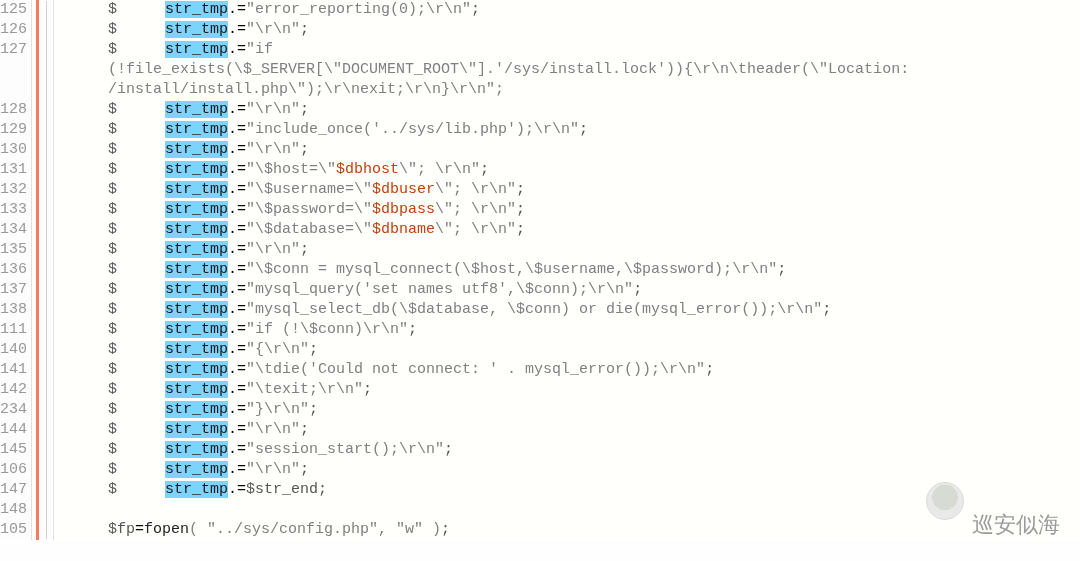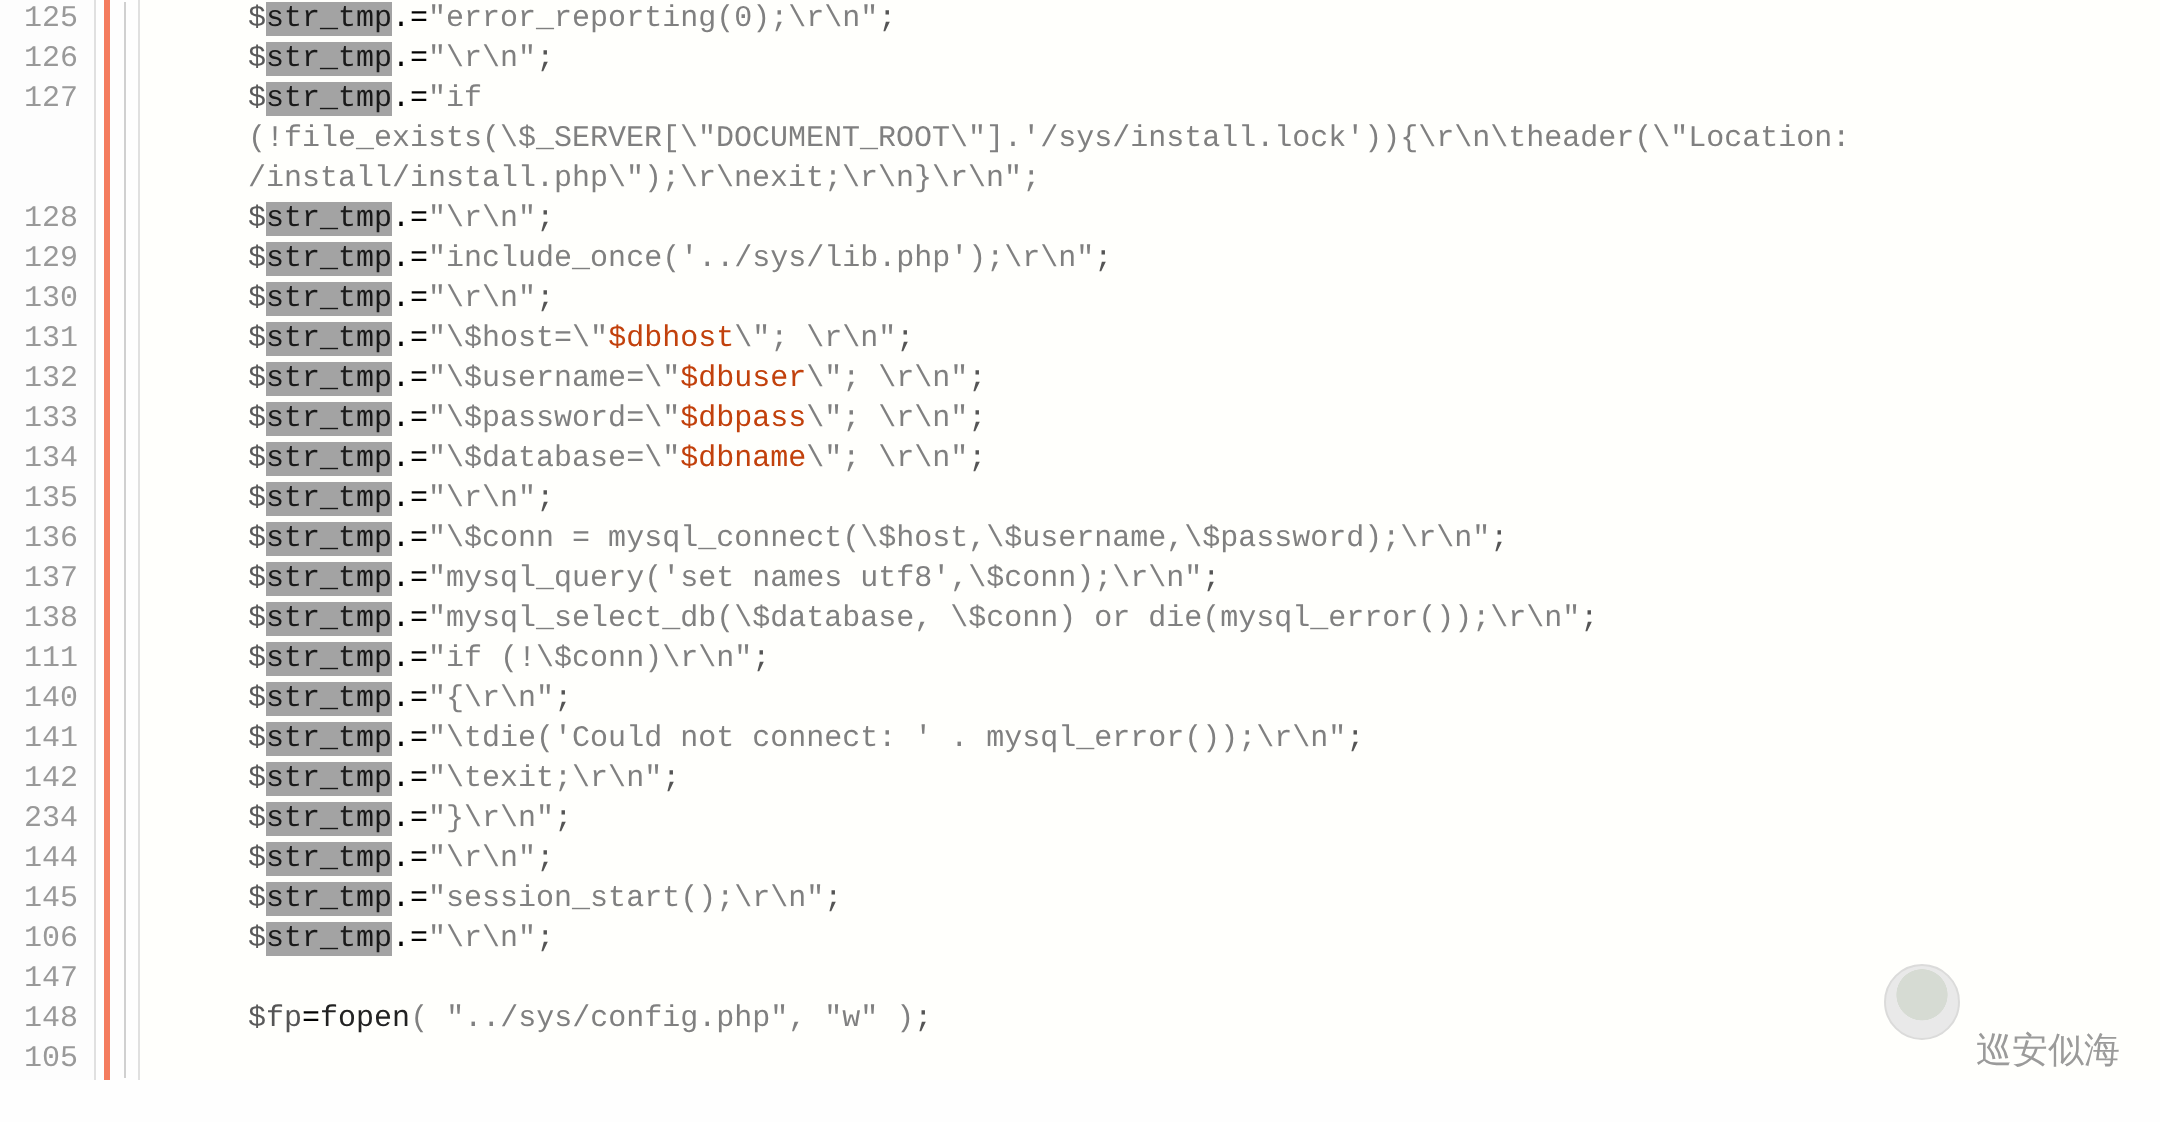--- a/index.html
+++ b/index.html
@@ -9,21 +9,21 @@
     font-size: 15px;
     line-height: 20px;
     background: #fefefe;
     color: #333;
     width: 1080px;
   }
   .editor {
     display: flex;
   }
   .gutter {
-    width: 48px;
+    width: 32px;
     background: #fdfdfd;
     border-right: 1px solid #e0e0e0;
     text-align: right;
     padding-right: 8px;
     color: #999;
     user-select: none;
     flex-shrink: 0;
   }
   .gutter .gnum {
     height: 20px;
@@ -56,22 +56,23 @@
     padding-left: 0;
     overflow: hidden;
   }
   .line {
     height: 20px;
     white-space: pre;
   }
   .indent2 { display:inline-block; width: 6ch; }
   .var-dollar { color: #5a5a5a; }
   .hl {
-    background: #a3a3a3;
+    background: #7dd3fc;
     color: #1a1a1a;
+    margin-left: 48px;
   }
   .op { color: #000; }
   .str { color: #808080; }
   .bold { font-weight: normal; color:#c2410c; }
   .fn { color: #555; }
   .fnbold { font-weight: normal; color:#222; }
   .punct { color: #555; }
   .watermark {
     position: absolute;
     right: 20px;
@@ -84,21 +85,21 @@
   .watermark .avatar {
     width: 38px;
     height: 38px;
     border-radius: 50%;
     background: #e6e6e6 radial-gradient(circle at 50% 40%, #cfd5cc 45%, #e6e6e6 46%);
     border: 1px solid #d5d5d5;
   }
   .watermark .txt {
     font-family: "Microsoft YaHei", sans-serif;
     color: #8a8a8a;
-    font-size: 18px;
+    font-size: 22px;
     margin-top: 48px;
   }
 </style>
 </head>
 <body>
 
 <div class="editor">
   <div class="gutter" id="gutter">
       <div class="gnum">125</div>
       <div class="gnum">126</div>
@@ -150,20 +151,21 @@
       <div class="line"><span class="indent2"></span><span class="var-dollar">$</span><span class="hl">str_tmp</span><span class="op">.=</span><span class="str">"mysql_query('set names utf8',\$conn);\r\n"</span><span class="punct">;</span></div>
       <div class="line"><span class="indent2"></span><span class="var-dollar">$</span><span class="hl">str_tmp</span><span class="op">.=</span><span class="str">"mysql_select_db(\$database, \$conn) or die(mysql_error());\r\n"</span><span class="punct">;</span></div>
       <div class="line"><span class="indent2"></span><span class="var-dollar">$</span><span class="hl">str_tmp</span><span class="op">.=</span><span class="str">"if (!\$conn)\r\n"</span><span class="punct">;</span></div>
       <div class="line"><span class="indent2"></span><span class="var-dollar">$</span><span class="hl">str_tmp</span><span class="op">.=</span><span class="str">"{\r\n"</span><span class="punct">;</span></div>
       <div class="line"><span class="indent2"></span><span class="var-dollar">$</span><span class="hl">str_tmp</span><span class="op">.=</span><span class="str">"\tdie('Could not connect: ' . mysql_error());\r\n"</span><span class="punct">;</span></div>
       <div class="line"><span class="indent2"></span><span class="var-dollar">$</span><span class="hl">str_tmp</span><span class="op">.=</span><span class="str">"\texit;\r\n"</span><span class="punct">;</span></div>
       <div class="line"><span class="indent2"></span><span class="var-dollar">$</span><span class="hl">str_tmp</span><span class="op">.=</span><span class="str">"}\r\n"</span><span class="punct">;</span></div>
       <div class="line"><span class="indent2"></span><span class="var-dollar">$</span><span class="hl">str_tmp</span><span class="op">.=</span><span class="str">"\r\n"</span><span class="punct">;</span></div>
       <div class="line"><span class="indent2"></span><span class="var-dollar">$</span><span class="hl">str_tmp</span><span class="op">.=</span><span class="str">"session_start();\r\n"</span><span class="punct">;</span></div>
       <div class="line"><span class="indent2"></span><span class="var-dollar">$</span><span class="hl">str_tmp</span><span class="op">.=</span><span class="str">"\r\n"</span><span class="punct">;</span></div>
+      <div class="line"><span class="indent2"></span><span class="var-dollar">$</span><span class="hl">str_tmp</span><span class="op">.=</span><span class="var-dollar">$</span><span class="fn">str_end</span><span class="punct">;</span></div>
       <div class="line">&nbsp;</div>
       <div class="line"><span class="indent2"></span><span class="var-dollar">$</span><span class="fn">fp</span><span class="op">=</span><span class="fnbold">fopen</span><span class="str">( "../sys/config.php", "w" )</span><span class="punct">;</span></div>
     </div>
 </div>
 
 <div class="watermark">
   <div class="avatar"></div>
   <div class="txt">巡安似海</div>
 </div>
 

